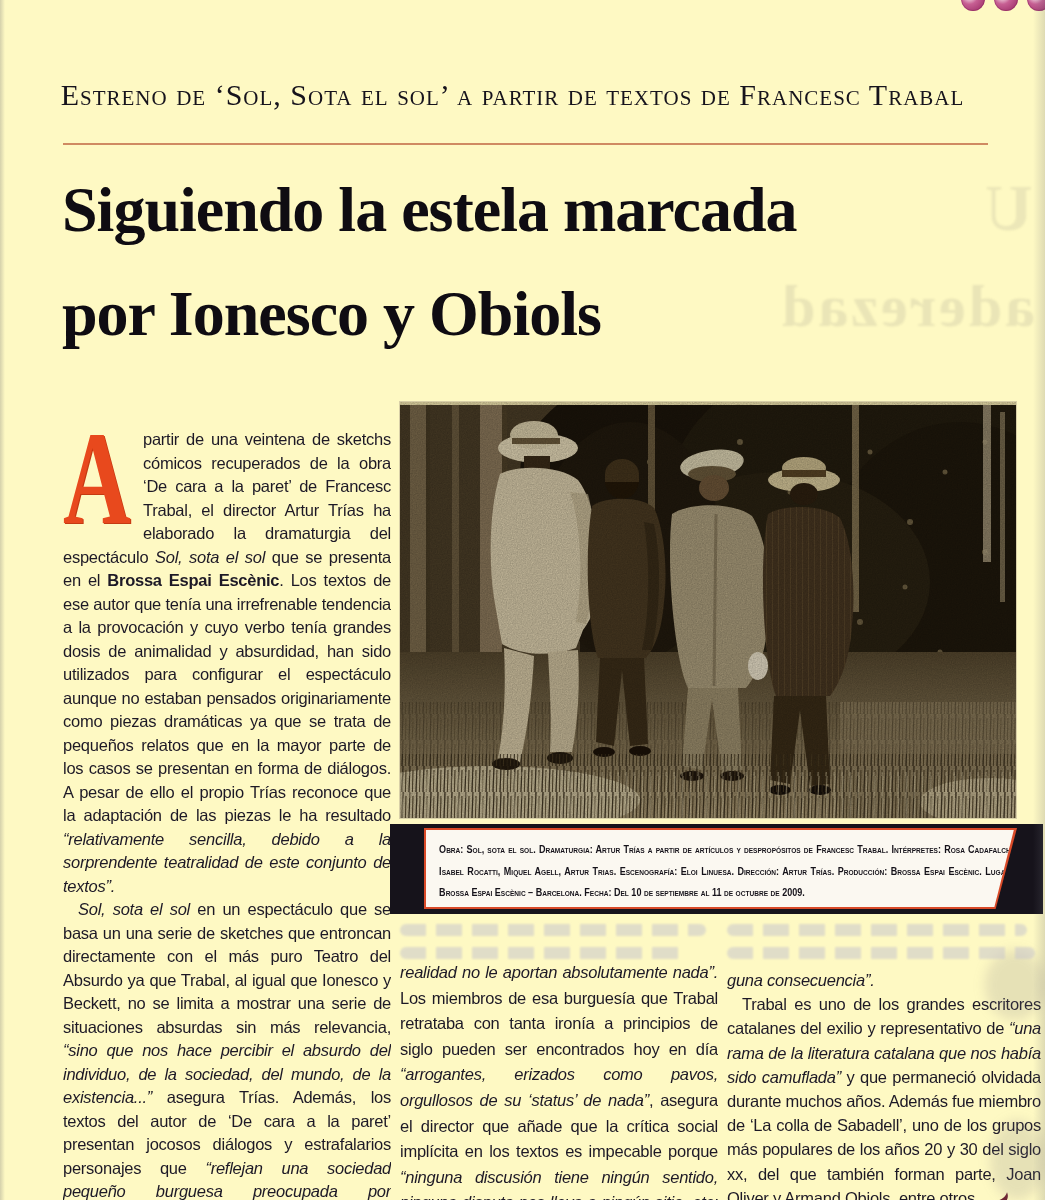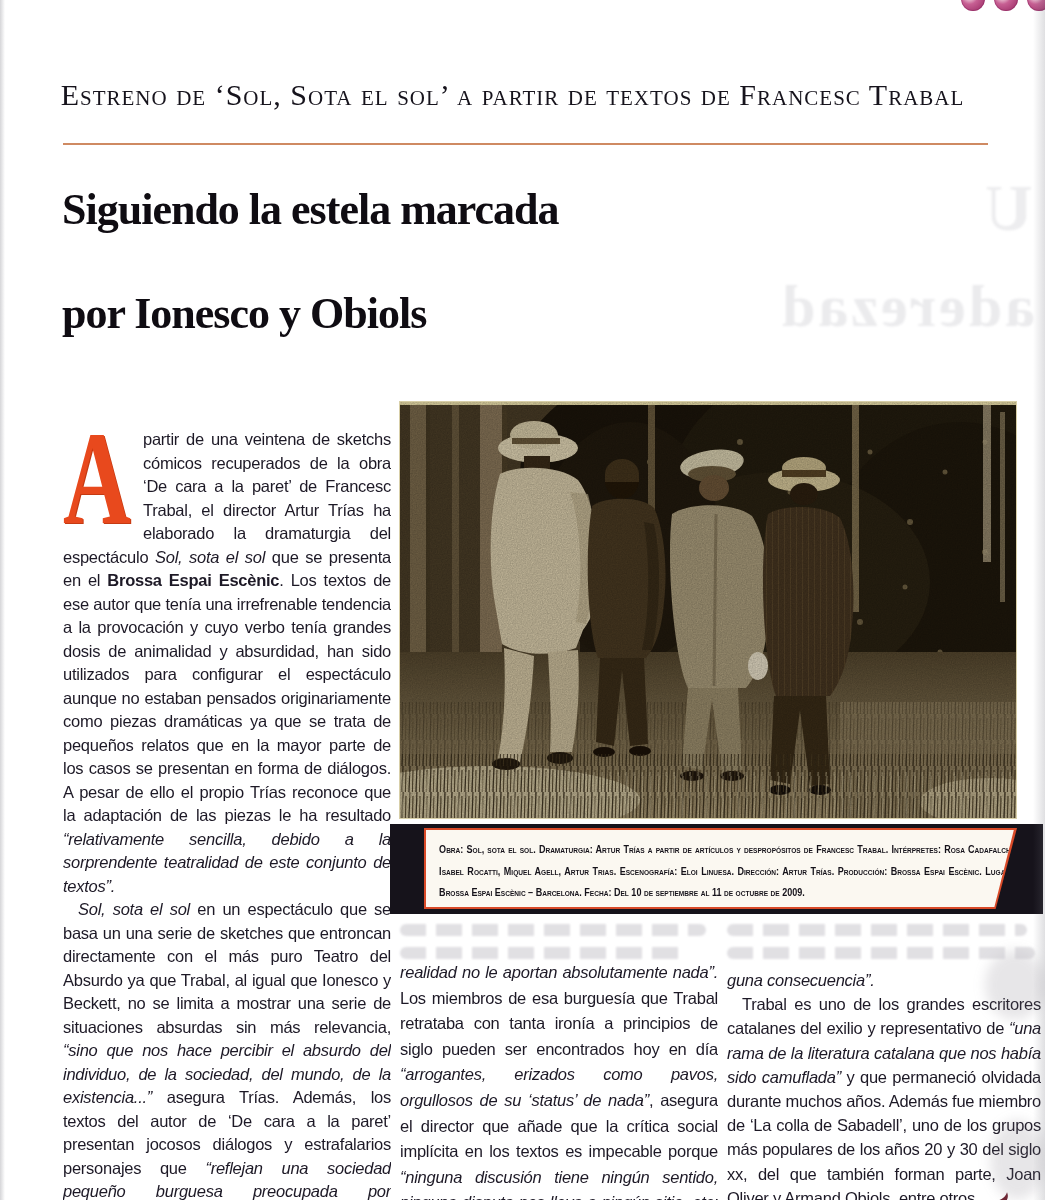--- a/index.html
+++ b/index.html
@@ -1,37 +1,37 @@
 <!DOCTYPE html>
 <html><head>
 <meta charset="utf-8">
 <style>
   html,body{margin:0;padding:0;background:#e9e7e4;}
-  .page{position:relative;width:1045px;height:1200px;background:#ffffff;overflow:hidden;
+  .page{position:relative;width:1045px;height:1200px;background:#fef9c3;overflow:hidden;
         font-family:"Liberation Sans",sans-serif;color:#1d1926;}
   .page::before{content:"";position:absolute;left:0;top:0;width:5px;height:100%;
         background:linear-gradient(90deg,rgba(90,90,100,.25),rgba(0,0,0,0));z-index:50;}
   .page::after{content:"";position:absolute;right:0;top:0;width:12px;height:100%;
         background:linear-gradient(270deg,rgba(110,110,120,.22),rgba(0,0,0,0));z-index:50;}
 
   
   .dots{position:absolute;top:-13px;right:-6px;z-index:40;display:flex;gap:9px;}
   .dot{width:24px;height:24px;border-radius:50%;
        background:radial-gradient(circle at 35% 35%, #e7b9cd 0 18%, #c75f93 40%, #a93d74 75%, #c75f93 100%);
        box-shadow:inset 0 0 0 1px rgba(120,20,80,.35);}
 
   
   .kicker{position:absolute;left:40px;right:60px;top:78px;text-align:center;
           font-family:"Liberation Serif",serif;font-variant:small-caps;
           font-size:30px;letter-spacing:1px;color:#16131c;white-space:nowrap;}
   .kicker-rule{position:absolute;left:63px;width:925px;top:143px;height:2px;background:#cf8a62;}
 
   
   .headline{position:absolute;left:62px;top:158px;margin:0;font-family:"Liberation Serif",serif;
-            font-weight:bold;font-size:44px;line-height:104px;letter-spacing:-1px;color:#0f0c12;z-index:5;}
+            font-weight:bold;font-size:64px;line-height:104px;letter-spacing:-1px;color:#0f0c12;z-index:5;}
 
   
   .ghost{position:absolute;font-family:"Liberation Serif",serif;font-weight:bold;
          transform:scaleX(-1);color:rgba(60,60,80,.09);filter:blur(1px);z-index:1;pointer-events:none;}
   .ghost-u{right:12px;top:170px;font-size:66px;}
   .ghost-b{right:10px;top:272px;font-size:60px;letter-spacing:3px;color:rgba(60,60,80,.10);}
 
   
   .col{position:absolute;text-align:justify;color:#1d1926;}
   .col p{margin:0;}

